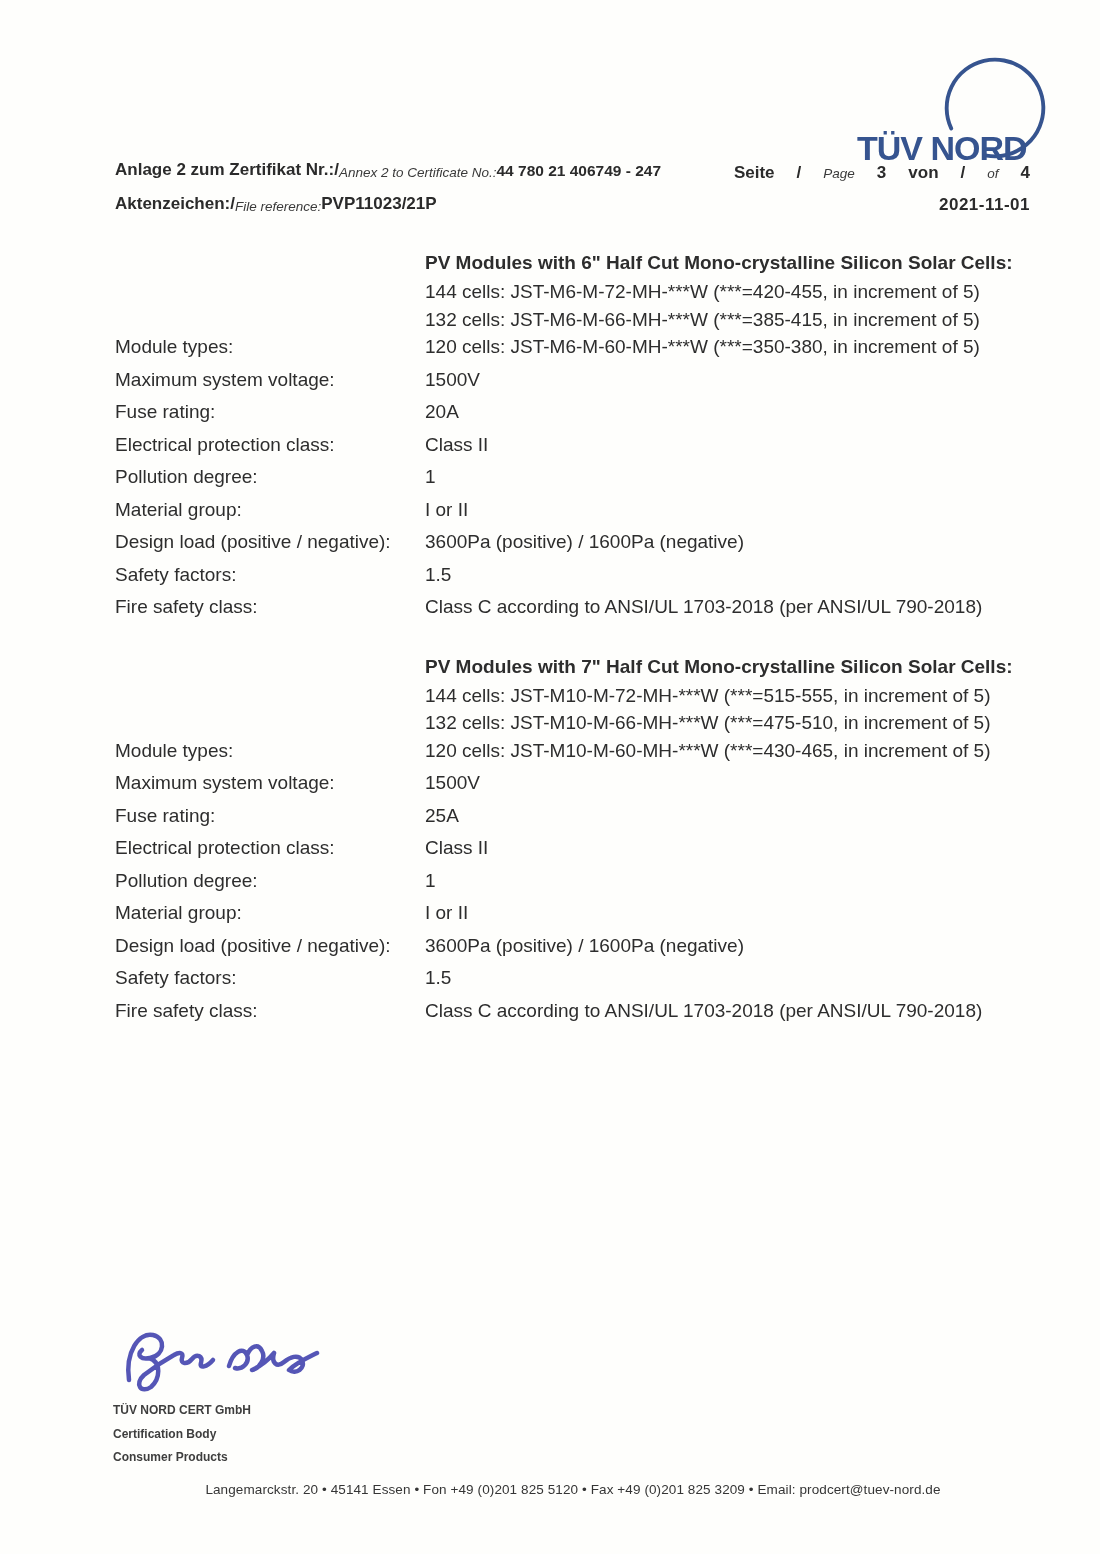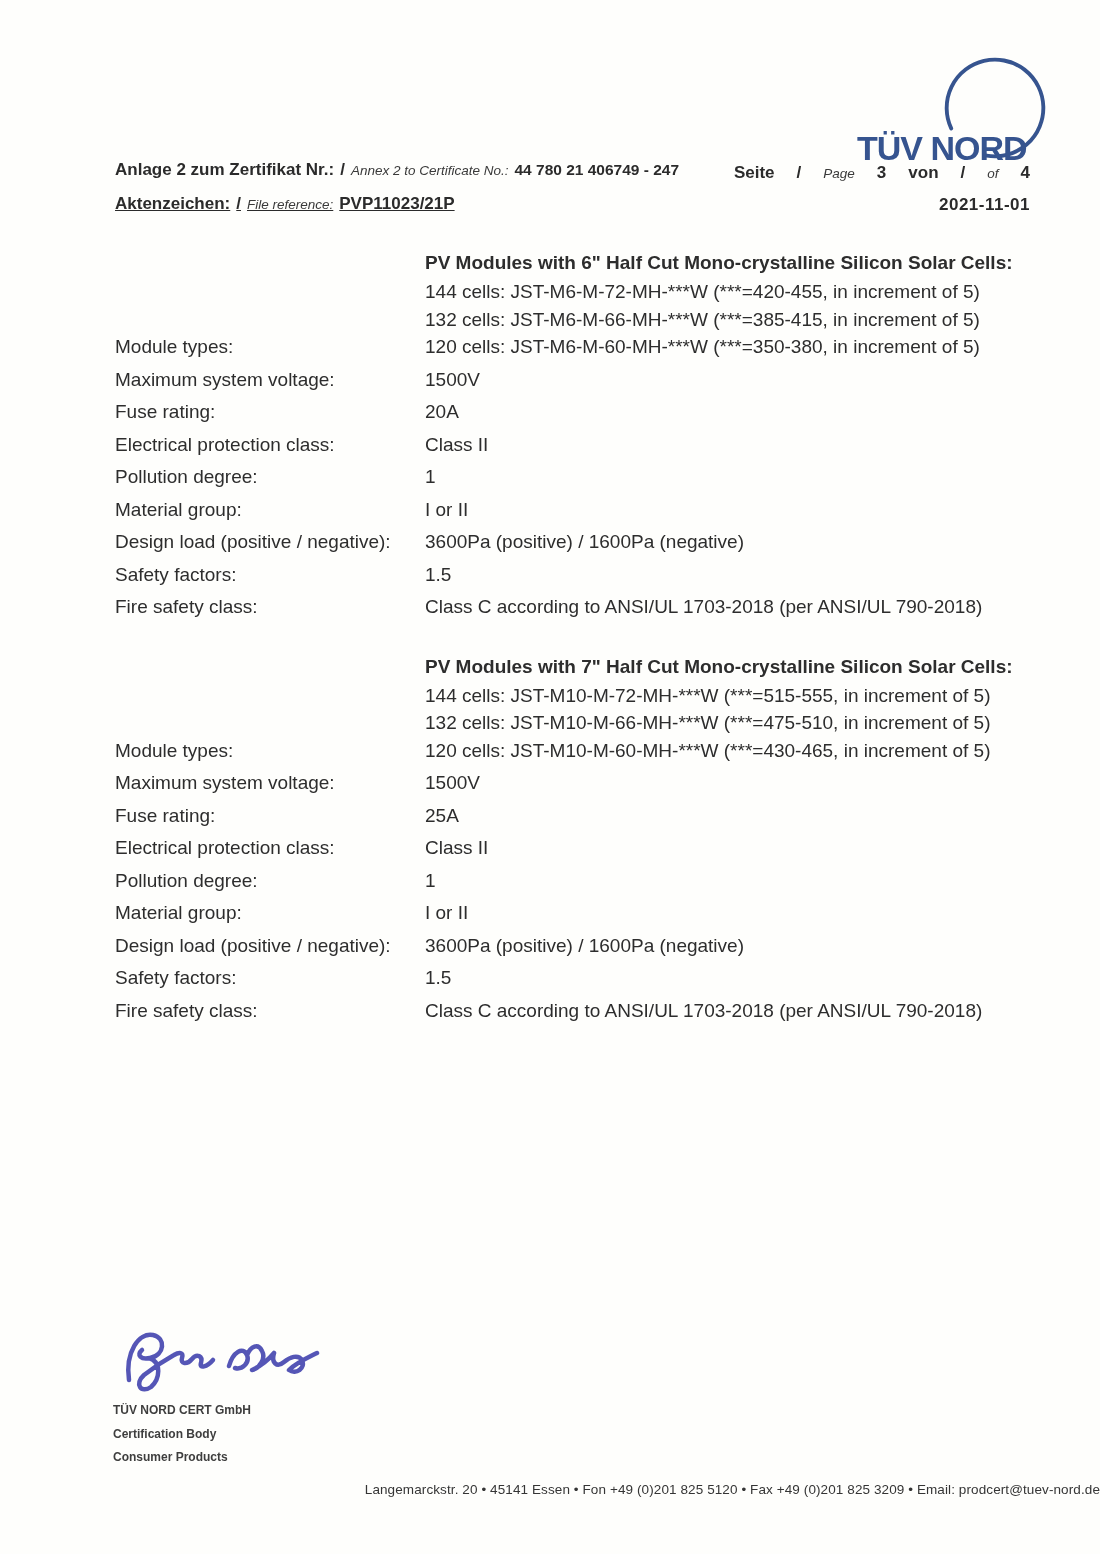--- a/index.html
+++ b/index.html
@@ -12,22 +12,22 @@
   
   .logo { position:absolute; top:48px; left:855px; width:200px; height:120px; }
   .logo-arc { position:absolute; left:82px; top:2px; }
   .logo-word {
     position:absolute; left:2px; top:57px;
     font-size:34px; font-weight:bold; 
     letter-spacing:-1px; color:#36548f; white-space:nowrap;margin-top:24px;
   }
   
   .header-left { position:absolute; left:115px; top:160px; width:640px; color:#2b2b2b; }
-  .h-line { display:flex; align-items:center; gap:6px; white-space:nowrap; }
-  .h-line + .h-line { margin-top:14px;text-decoration:underline; }
+  .h-line { display:flex; align-items:flex-end; white-space:nowrap; }
+  .h-line + .h-line { margin-top:14px; }
   .hb  { font-weight:bold; font-size:17px; }
   .hi  { font-style:italic; font-size:13.5px; color:#3a3a3a; }
   .hv  { font-weight:bold; font-size:15.5px; }
   .hv2 { font-weight:bold; font-size:17px; }
   .header-right { position:absolute; right:70px; top:163px; text-align:right; color:#2b2b2b; }
   .page-line { display:flex; align-items:baseline; gap:22px; justify-content:flex-end; white-space:nowrap; }
   .date-line { margin-top:12px; font-weight:bold; font-size:17px; letter-spacing:0.5px; }
   
   .content { position:absolute; left:115px; top:248px; width:900px; color:#2d2d2d; }
   .section-7 { margin-top:28px; }
@@ -37,21 +37,21 @@
   .module-heading { font-weight:bold; font-size:19px; line-height:30px; }
   .module-line { font-size:19px; line-height:27.5px; }
   .module-block { padding-bottom:3px; }
   
   .signature-block { position:absolute; left:113px; top:1326px; }
   .sig-svg { display:block; margin-left:6px; }
   .sig-org { font-weight:bold; font-size:12px; line-height:22.5px; color:#3e3e3e; margin-top:1px; }
   
   .footer {
     position:absolute; left:0; right:0; top:1482px;
-    text-align:right; padding-left:46px;
+    text-align:center; padding-left:46px;
     font-size:13.5px; color:#353535; letter-spacing:0.1px;
   }
 </style>
 </head>
 <body>
 
 <div class="page">
 
   <div class="logo">
     <svg class="logo-arc" width="116" height="116" viewBox="0 0 120 120">

